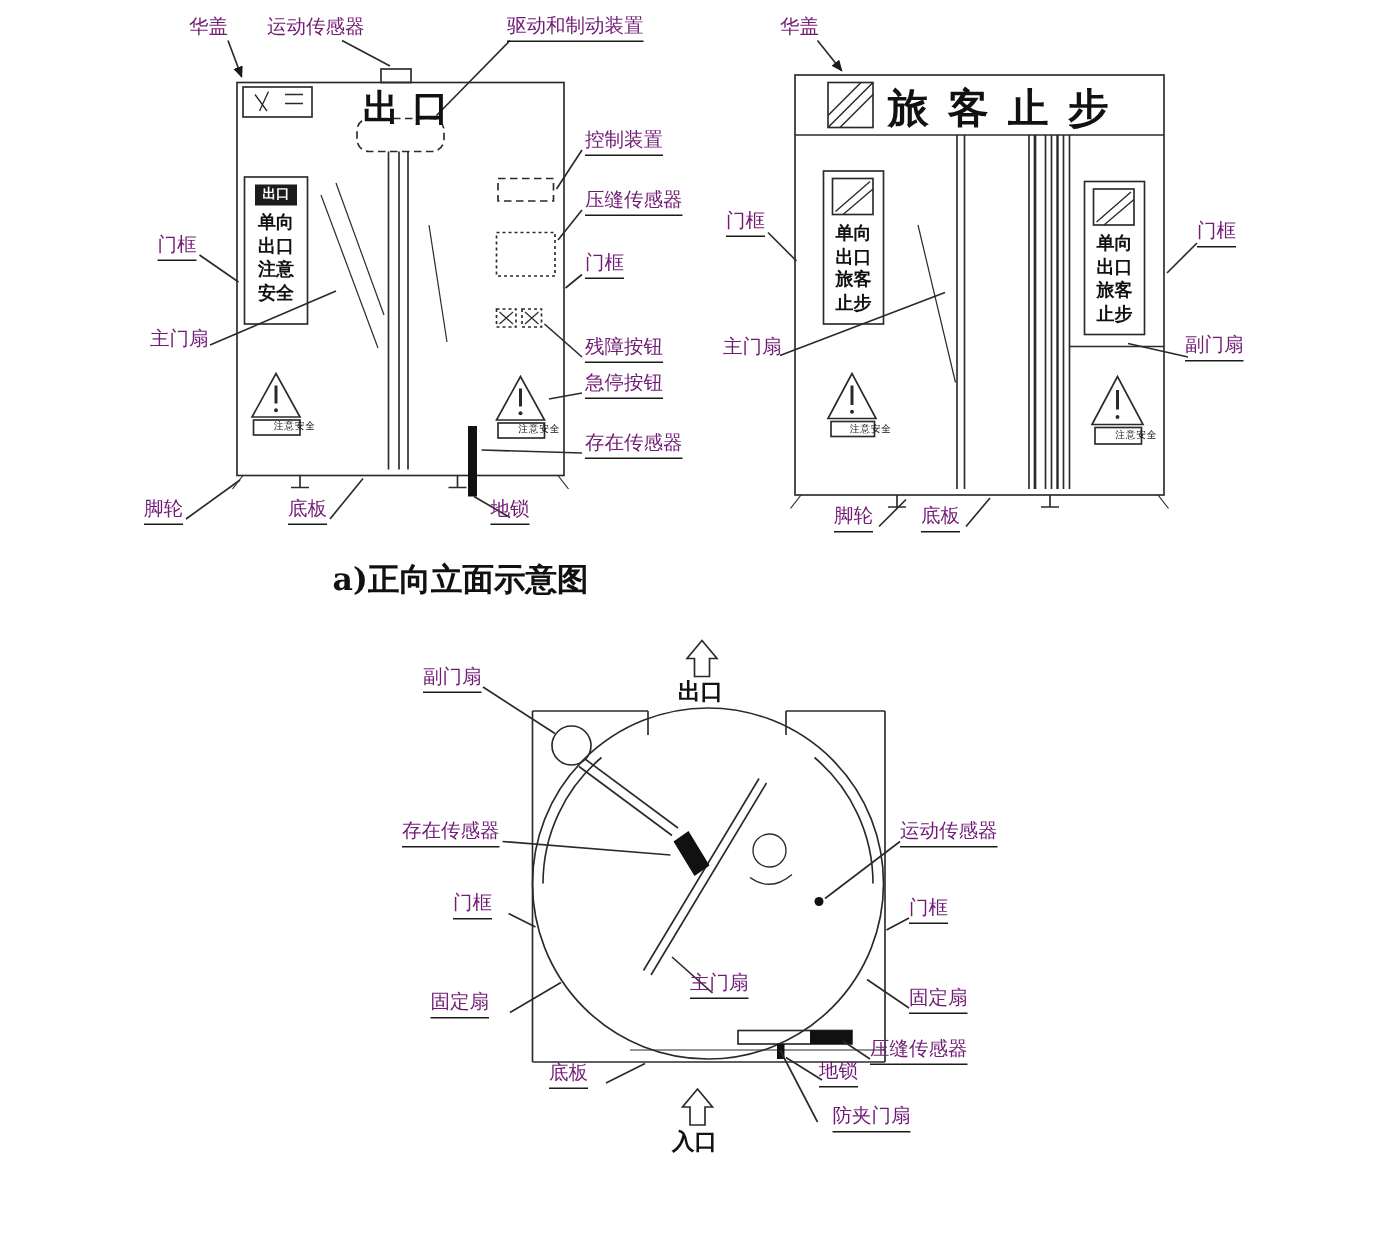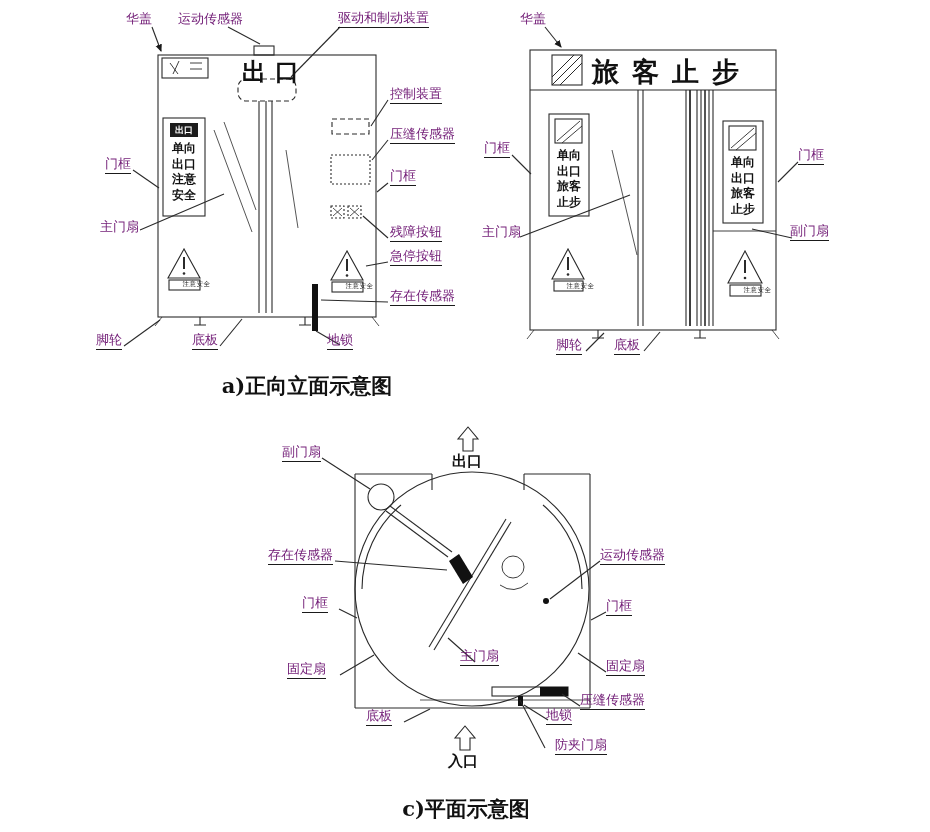--- a/index.html
+++ b/index.html
@@ -243,15 +243,14 @@
   <div class="lbl u" style="left:302px;top:596px;">门框</div>
   <div class="lbl u" style="left:606px;top:599px;">门框</div>
   <div class="lbl u" style="left:287px;top:662px;">固定扇</div>
   <div class="lbl u" style="left:606px;top:659px;">固定扇</div>
   <div class="lbl u" style="left:460px;top:649px;">主门扇</div>
   <div class="lbl u" style="left:366px;top:709px;">底板</div>
   <div class="lbl u" style="left:546px;top:708px;">地锁</div>
   <div class="lbl u" style="left:580px;top:693px;">压缝传感器</div>
   <div class="lbl u" style="left:520px;top:738px;margin-left:35px;">防夹门扇</div>
   <div class="arrlbl" style="left:448px;top:752px;">入口</div>
-  <div class="cap" style="left:376px;top:795px;width:180px;">c)平面示意图</div>
 
 </div>
 
 </body></html>

